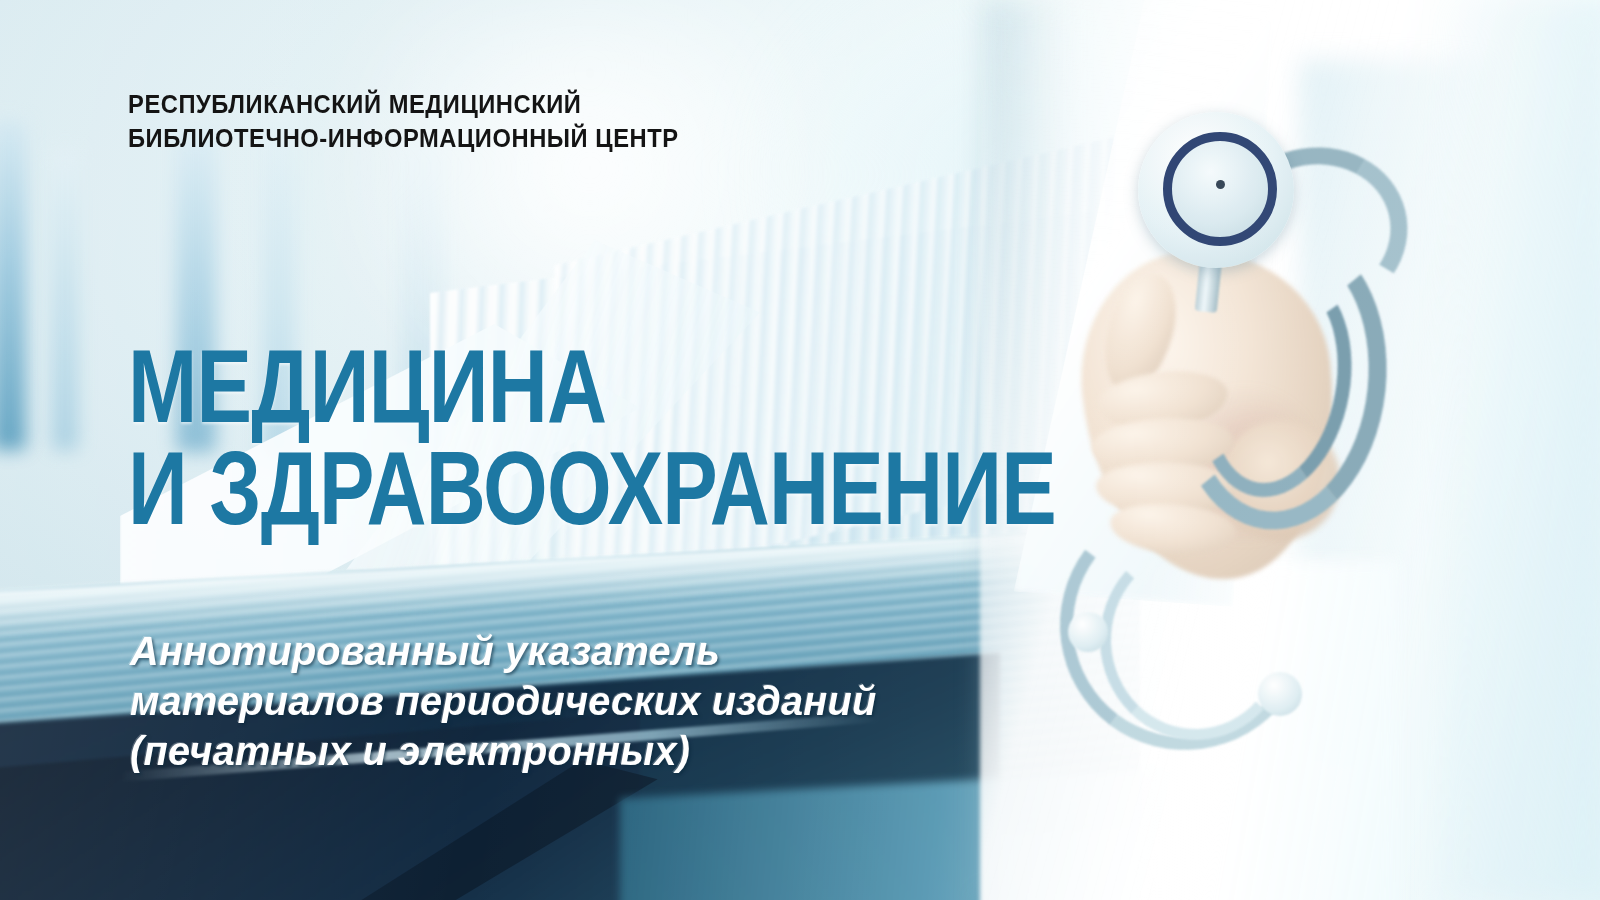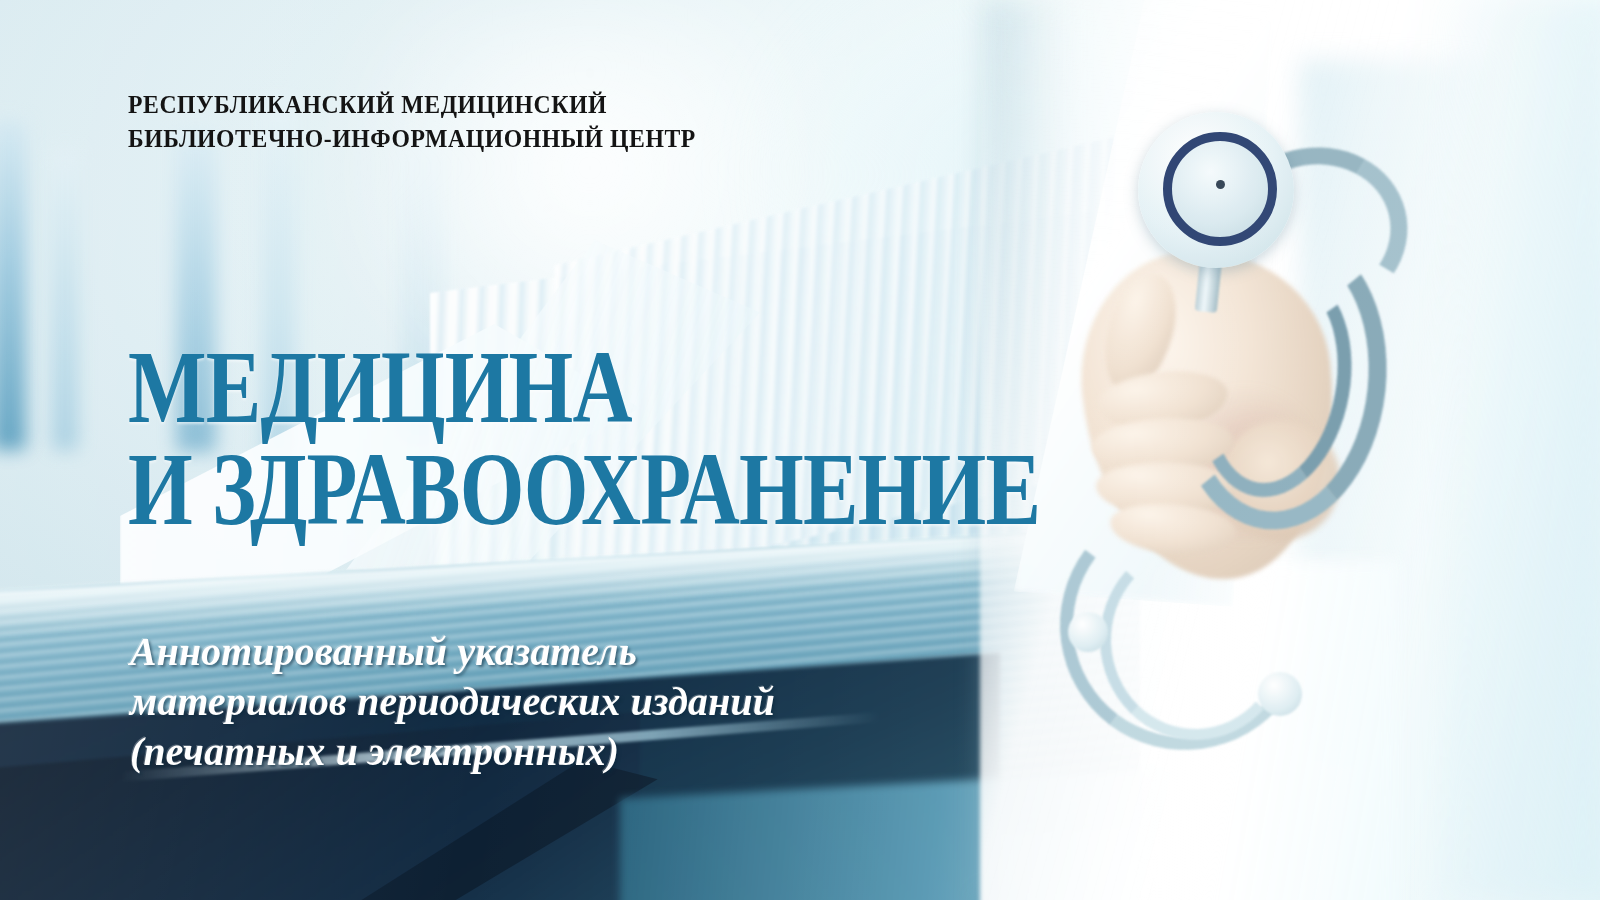--- a/index.html
+++ b/index.html
@@ -2,21 +2,21 @@
 <html><head>
 <meta charset="utf-8">
 <style>
   html,body{margin:0;padding:0;background:#fff;}
   *{box-sizing:border-box;}
 
   #cover{
     position:relative;
     width:1600px;height:900px;
     overflow:hidden;
-    font-family:Liberation Serif, serif;
+    font-family:Liberation Sans, sans-serif;
     background:#eaf4f7;
   }
 
   
   .bg{position:absolute;inset:0;pointer-events:none;}
 
   
   .bg-base{
     background:
       radial-gradient(120% 90% at 78% 22%, #ffffff 0%, #f3fbfc 22%, #e2f0f4 52%, #d3e7ee 78%, #c7dfe9 100%);

